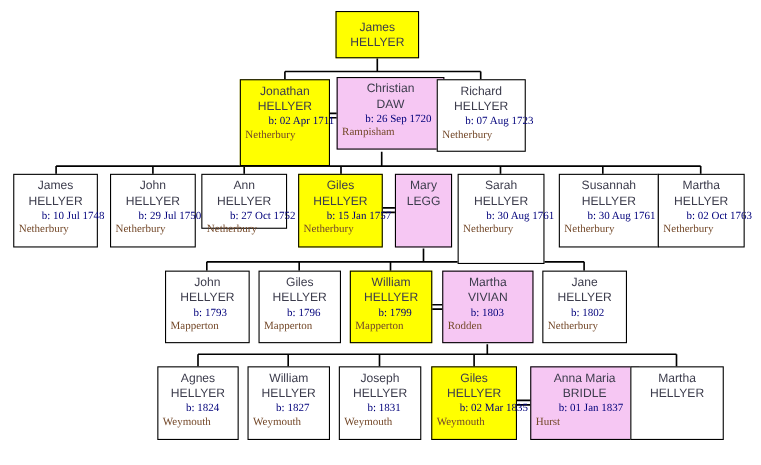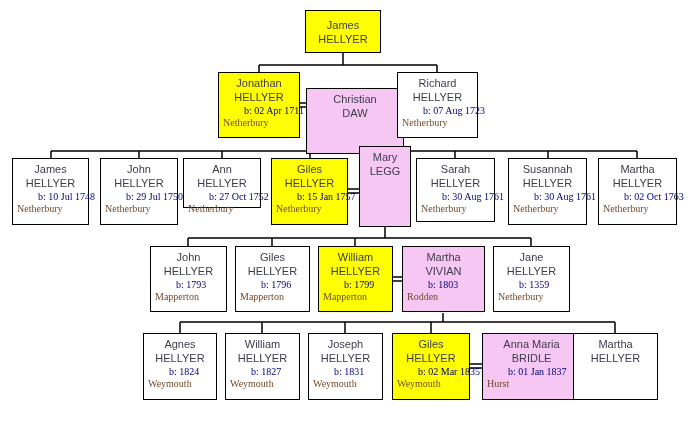--- a/index.html
+++ b/index.html
@@ -45,31 +45,35 @@
       <path d="M443,313 V322 M180,322 H615 M180,322 V334 M262,322 V334 M345,322 V334 M431,322 V334 M615,322 V334"></path>
       <path d="M469,364 H484 M469,368 H484"></path>
     </g>
   </svg>
 
   <div class="person yellow vcenter" style="left:305px;top:10px;width:76px;height:43px">
     <div class="pname">James</div>
     <div class="pname">HELLYER</div>
   </div>
 
-  <div class="person yellow" style="left:218px;top:72px;width:82px;height:66px">
+  <div class="person yellow" style="left:218px;top:72px;width:82px;height:79px">
     <div class="pname">Jonathan</div>
     <div class="pname">HELLYER</div>
     <div class="pdetails">
       <div class="birth">b: 02 Apr 1711</div>
       <div class="place">Netherbury</div>
     </div>
   </div>
-  <div class="person pink" style="left:306px;top:88px;width:98px;height:66px">
+  <div class="person pink" style="left:306px;top:70px;width:98px;height:66px">
     <div class="pname">Christian</div>
     <div class="pname">DAW</div>
+    <div class="pdetails">
+      <div class="birth">b: 26 Sep 1720</div>
+      <div class="place">Rampisham</div>
+    </div>
   </div>
   <div class="person white" style="left:397px;top:72px;width:81px;height:66px">
     <div class="pname">Richard</div>
     <div class="pname">HELLYER</div>
     <div class="pdetails">
       <div class="birth">b: 07 Aug 1723</div>
       <div class="place">Netherbury</div>
     </div>
   </div>
 
@@ -98,33 +102,33 @@
     </div>
   </div>
   <div class="person yellow" style="left:271px;top:158px;width:77px;height:67px">
     <div class="pname">Giles</div>
     <div class="pname">HELLYER</div>
     <div class="pdetails">
       <div class="birth">b: 15 Jan 1757</div>
       <div class="place">Netherbury</div>
     </div>
   </div>
-  <div class="person pink" style="left:359px;top:146px;width:52px;height:81px">
+  <div class="person pink" style="left:359px;top:158px;width:52px;height:67px">
     <div class="pname">Mary</div>
     <div class="pname">LEGG</div>
   </div>
-  <div class="person white" style="left:416px;top:158px;width:79px;height:64px">
+  <div class="person white" style="left:416px;top:158px;width:79px;height:82px">
     <div class="pname">Sarah</div>
     <div class="pname">HELLYER</div>
     <div class="pdetails">
       <div class="birth">b: 30 Aug 1761</div>
       <div class="place">Netherbury</div>
     </div>
   </div>
-  <div class="person white" style="left:508px;top:158px;width:79px;height:67px">
+  <div class="person white" style="left:508px;top:158px;width:91px;height:67px">
     <div class="pname">Susannah</div>
     <div class="pname">HELLYER</div>
     <div class="pdetails">
       <div class="birth">b: 30 Aug 1761</div>
       <div class="place">Netherbury</div>
     </div>
   </div>
   <div class="person white" style="left:598px;top:158px;width:79px;height:67px">
     <div class="pname">Martha</div>
     <div class="pname">HELLYER</div>
@@ -163,21 +167,21 @@
     <div class="pname">VIVIAN</div>
     <div class="pdetails oneline">
       <div class="birth">b: 1803</div>
       <div class="place">Rodden</div>
     </div>
   </div>
   <div class="person white" style="left:493px;top:246px;width:77px;height:66px">
     <div class="pname">Jane</div>
     <div class="pname">HELLYER</div>
     <div class="pdetails">
-      <div class="birth">b: 1359</div>
+      <div class="birth">b: 1802</div>
       <div class="place">Netherbury</div>
     </div>
   </div>
 
   <div class="person white" style="left:143px;top:333px;width:74px;height:67px">
     <div class="pname">Agnes</div>
     <div class="pname">HELLYER</div>
     <div class="pdetails">
       <div class="birth">b: 1824</div>
       <div class="place">Weymouth</div>

